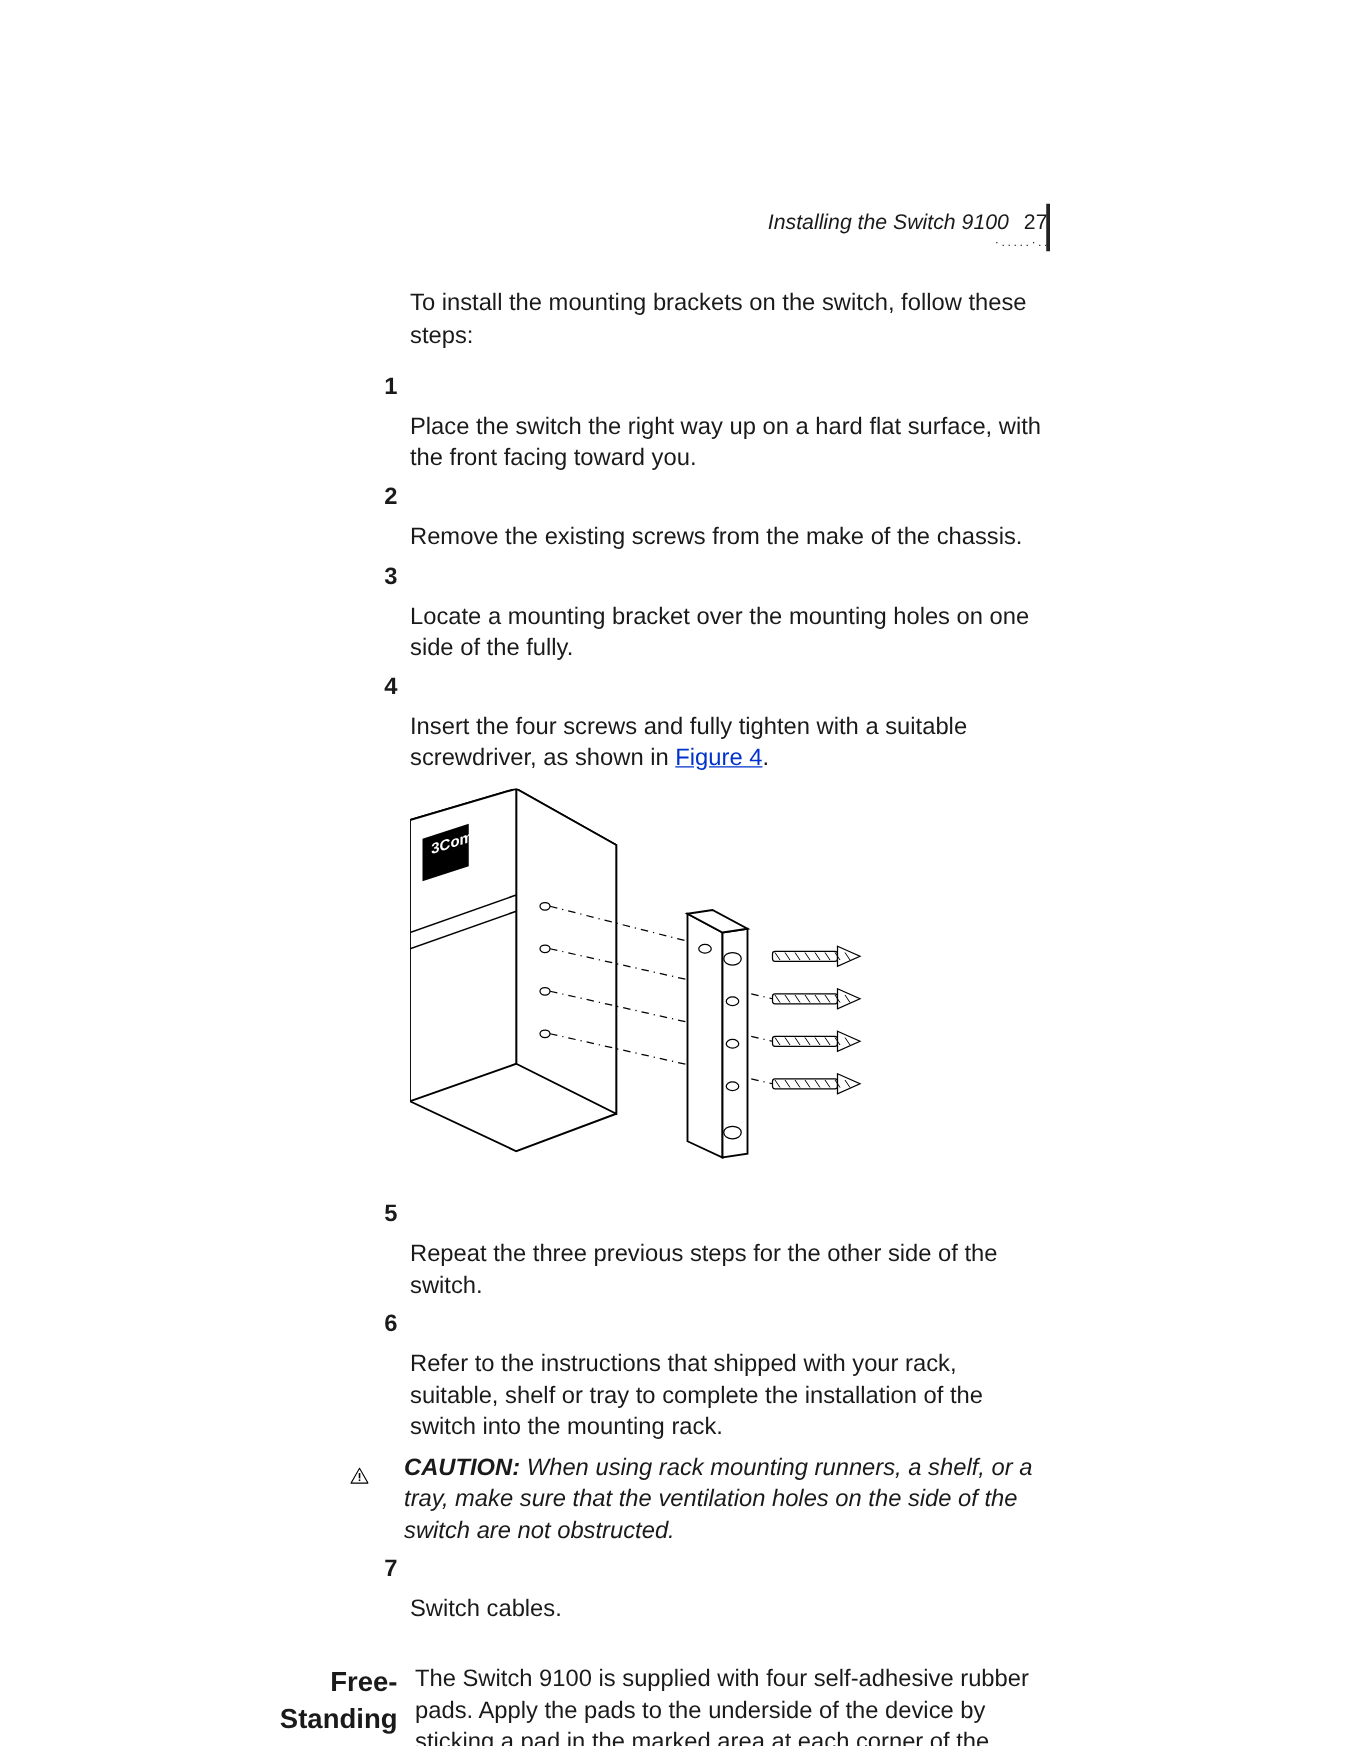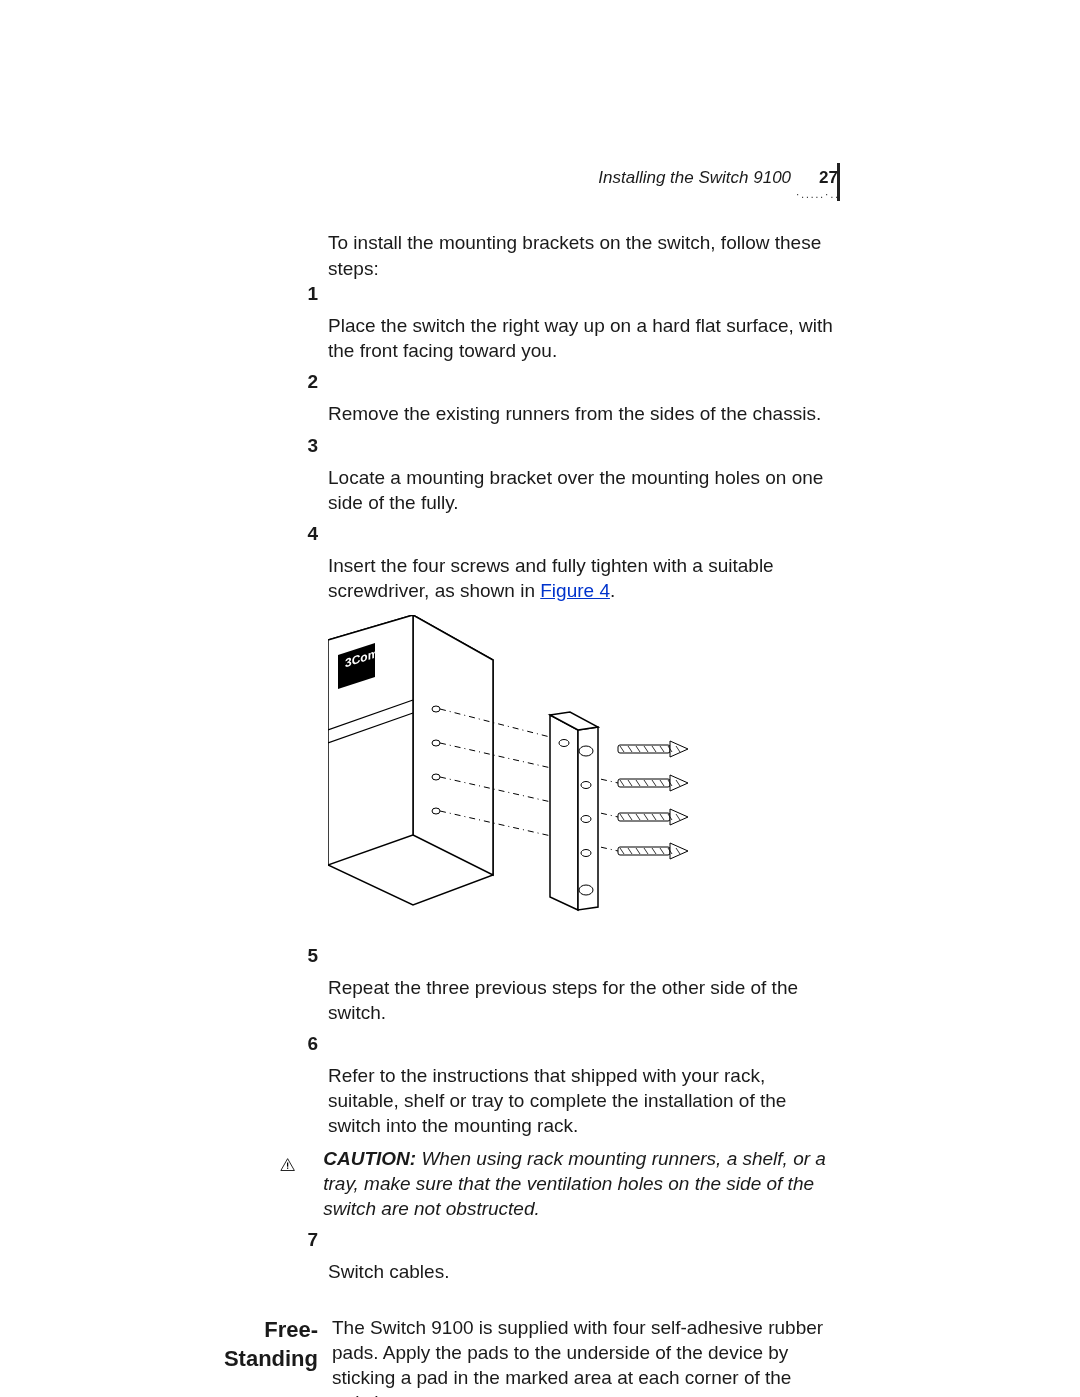--- a/index.html
+++ b/index.html
@@ -18,24 +18,24 @@
       padding: 168px 240px 120px 0;
     }
     .header {
       position: absolute;
       top: 168px;
       right: 242px;
       font-style: italic;
       font-size: 17px;
       display: flex;
       align-items: center;
-      gap: 28px;
+      gap: 12px;
     }
     .header .page-num {
-      font-weight: 700;
+      font-weight: 400;
       font-style: normal;
     }
     .header-rule {
       position: absolute;
       top: 163px;
       right: 240px;
       width: 3px;
       height: 38px;
       background: #222;
     }
@@ -49,20 +49,21 @@
     }
     .content {
       position: absolute;
       top: 230px;
       left: 328px;
       width: 512px;
     }
     .intro {
       font-size: 19px;
       line-height: 1.35;
+      margin-bottom: 16px;
     }
     .step-list {
       margin: 0;
       padding: 0;
     }
     .step-item {
       display: flex;
       gap: 10px;
       font-size: 19px;
       line-height: 1.32;
@@ -134,21 +135,21 @@
   <div class="content">
     <p class="intro">To install the mounting brackets on the switch, follow these steps:</p>
 
     <div class="step-list">
       <div class="step-item">
         <span class="step-num">1</span>
         <span class="step-text">Place the switch the right way up on a hard flat surface, with the front facing toward you.</span>
       </div>
       <div class="step-item">
         <span class="step-num">2</span>
-        <span class="step-text">Remove the existing runners from the sides of the chassis.</span>
+        <span class="step-text">Remove the existing screws from the make of the chassis.</span>
       </div>
       <div class="step-item">
         <span class="step-num">3</span>
         <span class="step-text">Locate a mounting bracket over the mounting holes on one side of the fully.</span>
       </div>
       <div class="step-item">
         <span class="step-num">4</span>
         <span class="step-text">
           <span>Insert the four screws and fully tighten with a suitable screwdriver, as shown in </span><a href="#" class="fig-link">Figure 4</a><span>.</span>
         </span>

